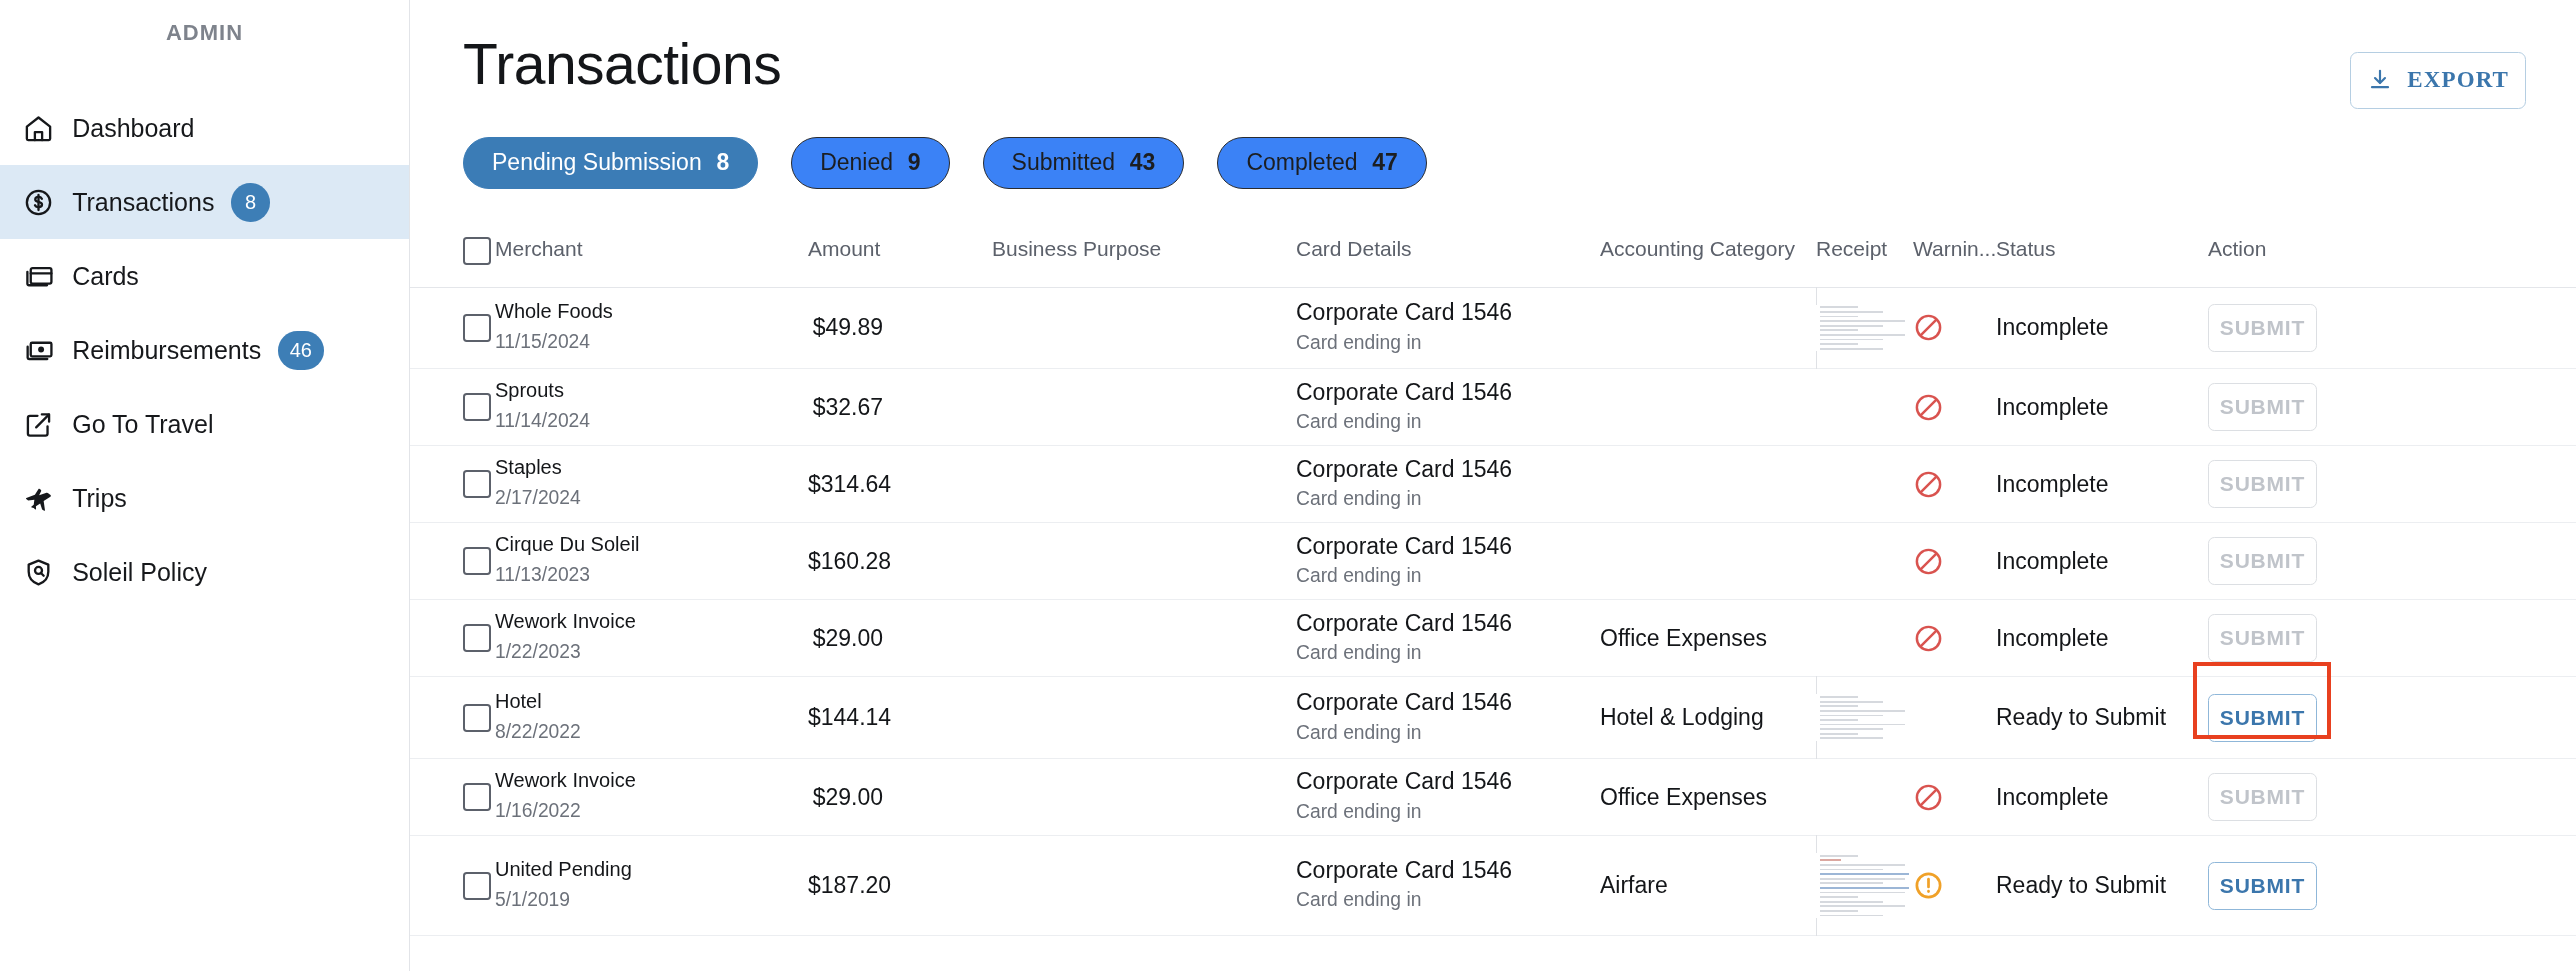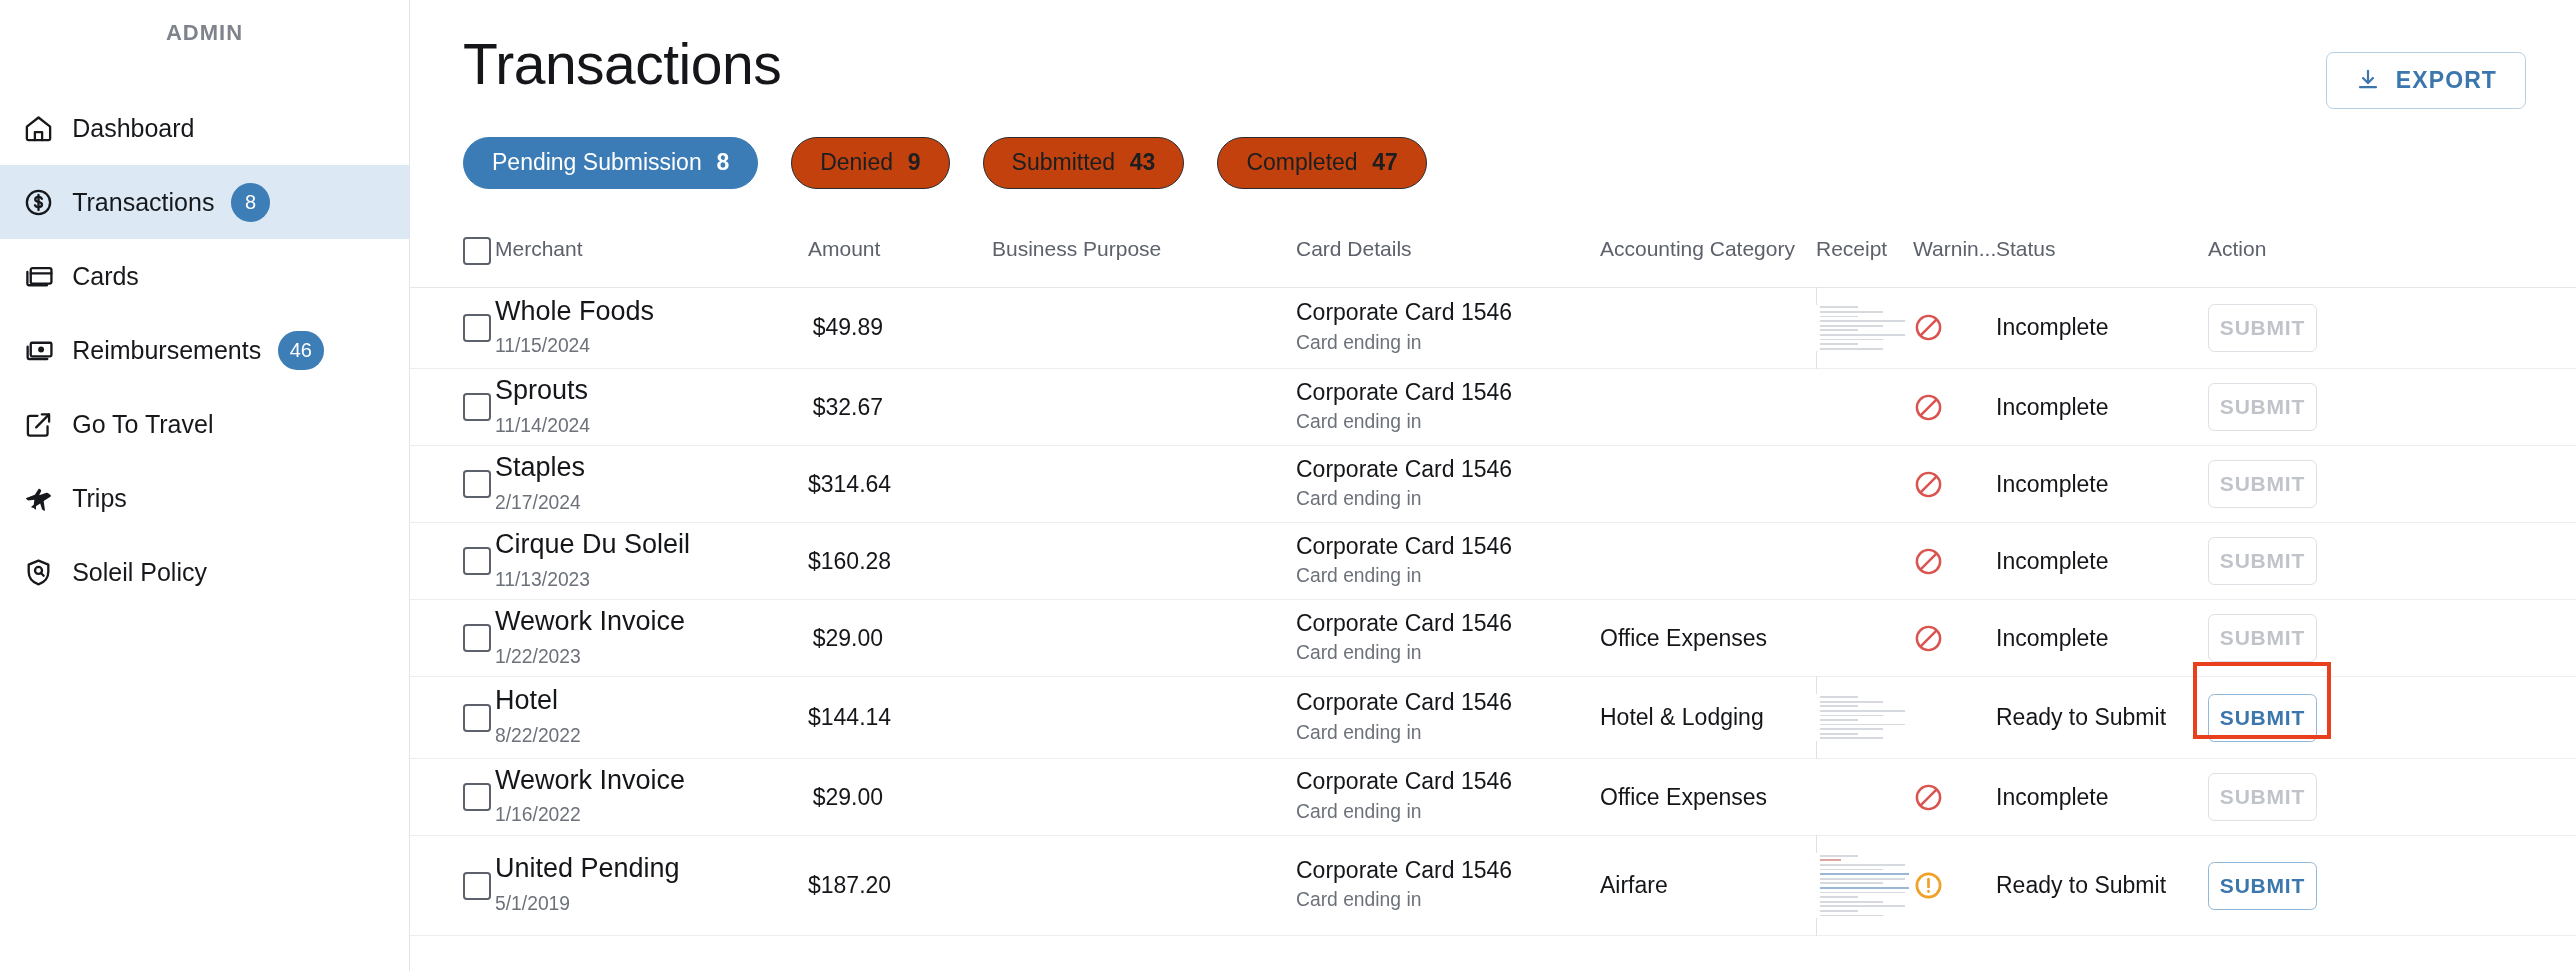--- a/index.html
+++ b/index.html
@@ -61,35 +61,35 @@
 
   
   .main { flex: 1 1 auto; position: relative; background: #fff; }
   .page-head {
     display: flex; align-items: flex-start; justify-content: space-between;
     padding: 35px 50px 0 53px;
   }
   .page-title { font-size: 57px; font-weight: 400; color: #141619; line-height: 1.05; letter-spacing: -0.5px; }
   .export-btn {
     display: inline-flex; align-items: center; gap: 14.7px;
-    height: 57px; padding: 0 28px;
+    height: 57px; padding: 0 16px;
     border: 1.5px solid #b5cee2; border-radius: 7.4px;
     background: #fff; color: #3b76ac;
     font-size: 23px; font-weight: 700; letter-spacing: 1.1px;
-    cursor: pointer; margin-top: 16.6px;
+    cursor: pointer; margin-top: 16.6px; font-family: Liberation Serif, serif;
   }
   .export-btn svg { display:block; }
 
   .chips { display: flex; gap: 33px; padding: 28px 0 0 53px; }
   .chip {
     display: inline-flex; align-items: center; gap: 14.7px;
     height: 52px; padding: 0 28px;
     border-radius: 26px;
     border: 1.5px solid #2a2c30;
-    background: #c2410c; color: #1c1e21;
+    background: #3b82f6; color: #1c1e21;
     font-size: 23px; cursor: pointer; white-space: nowrap;
   }
   .chip.active { background: #3b7cb6; border-color: #3b7cb6; color: #fff; }
   .chip-count { font-weight: 700; }
 
   
   .table-wrap { padding: 48px 0 0 0; }
   table.txn { width: 100%; border-collapse: collapse; table-layout: fixed; }
   table.txn th {
     text-align: left; font-weight: 400;
@@ -112,21 +112,21 @@
   .col-action { width: auto; }
 
   th.col-check { padding-left: 53px !important; }
 
   .cbox {
     width: 28px; height: 28px;
     border: 2.8px solid #5c616b; border-radius: 3.7px;
     background: #fff; display: block; cursor: pointer;
   }
 
-  .m-name { font-size: 27px; color: #141619; line-height: 1.25; }
+  .m-name { font-size: 20px; color: #141619; line-height: 1.25; }
   .m-date { font-size: 19.3px; color: #6c717a; line-height: 1.5; margin-top: 4px; }
   .amount { font-size: 23px; color: #141619; text-align: right; padding-right: 109px !important; }
   .card-name { font-size: 23px; color: #141619; line-height: 1.25; }
   .card-sub { font-size: 19.3px; color: #6c717a; line-height: 1.5; margin-top: 1.8px; }
   .cat { font-size: 23px; color: #141619; }
   .status { font-size: 23px; color: #141619; }
 
   
   .receipt-thumb {
     width: 33px; height: 46px; background: #ffffff;

